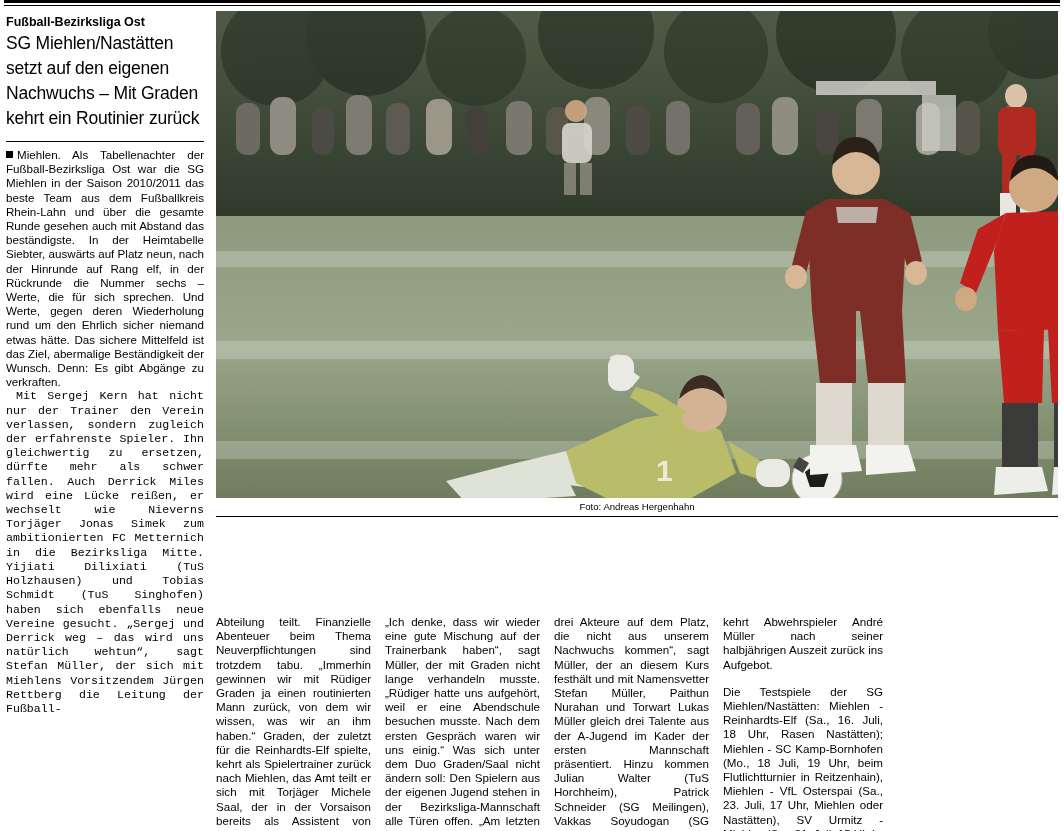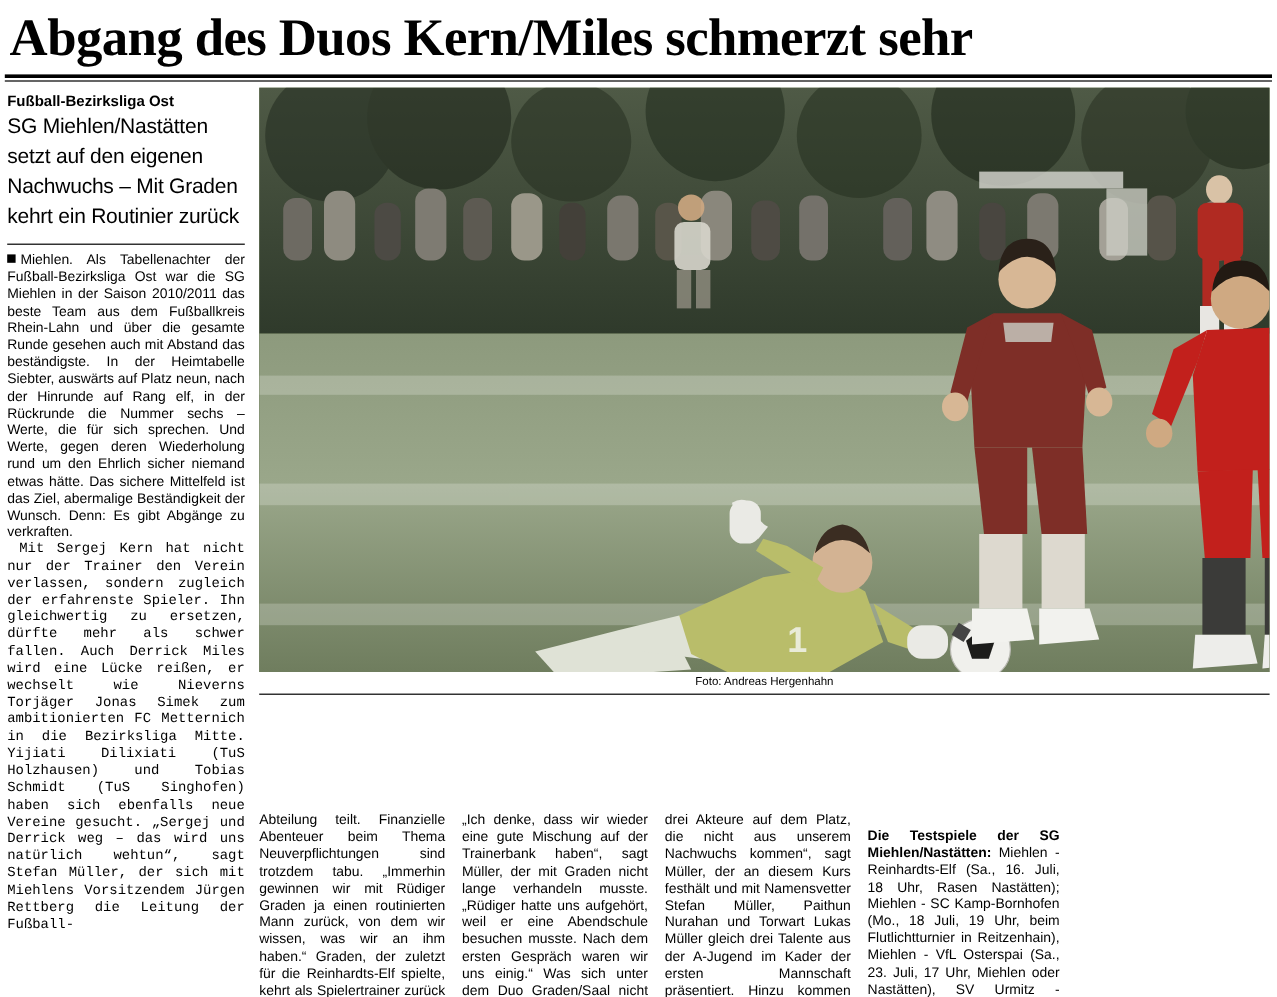--- a/index.html
+++ b/index.html
@@ -145,29 +145,28 @@
     width: 155px;
     font-size: 11.6px;
     line-height: 14.2px;
     text-align: justify;
     hyphens: auto;
   }
   .bcol p { margin: 0; }
   .bcol p + p { text-indent: 10px; }
   .bcol.last { width: 160px; }
   .schedule-head {
-    font-weight: bold;
+    font-weight: normal;
   }
 </style>
 </head>
 <body>
 
 <div class="page">
 
-  <div class="headline">Abgang des Duos Kern/Miles schmerzt sehr</div>
   <div class="rule-top"></div>
   <div class="rule-thin"></div>
 
   <div class="body-area">
 
     <div class="left-col">
       <div class="kicker">Fußball-Bezirksliga Ost</div>
       <div class="subhead">SG Miehlen/Nastätten setzt auf den eigenen Nachwuchs – Mit Graden kehrt ein Routinier zurück</div>
       <div class="lead-rule"></div>
       <div class="col-text">
@@ -323,20 +322,21 @@
       <div class="bcol">
         <p>Abteilung teilt. Finanzielle Abenteuer beim Thema Neuverpflichtungen sind trotzdem tabu. „Immerhin gewinnen wir mit Rüdiger Graden ja einen routinierten Mann zurück, von dem wir wissen, was wir an ihm haben.“ Graden, der zuletzt für die Reinhardts-Elf spielte, kehrt als Spielertrainer zurück nach Miehlen, das Amt teilt er sich mit Torjäger Michele Saal, der in der Vorsaison bereits als Assistent von Sergej Kern Verantwortung übernommen hatte.</p>
       </div>
       <div class="bcol">
         <p>„Ich denke, dass wir wieder eine gute Mischung auf der Trainerbank haben“, sagt Müller, der mit Graden nicht lange verhandeln musste. „Rüdiger hatte uns aufgehört, weil er eine Abendschule besuchen musste. Nach dem ersten Gespräch waren wir uns einig.“ Was sich unter dem Duo Graden/Saal nicht ändern soll: Den Spielern aus der eigenen Jugend stehen in der Bezirksliga-Mannschaft alle Türen offen. „Am letzten Spieltag im Mai standen nur</p>
       </div>
       <div class="bcol">
         <p>drei Akteure auf dem Platz, die nicht aus unserem Nachwuchs kommen“, sagt Müller, der an diesem Kurs festhält und mit Namensvetter Stefan Müller, Paithun Nurahan und Torwart Lukas Müller gleich drei Talente aus der A-Jugend im Kader der ersten Mannschaft präsentiert. Hinzu kommen Julian Walter (TuS Horchheim), Patrick Schneider (SG Meilingen), Vakkas Soyudogan (SG Eintracht Lahnstein) sowie der zuletzt vereinslose Filippo Furnari. Ferner</p>
       </div>
       <div class="bcol last">
+        <p>kehrt Abwehrspieler André Müller nach seiner halbjährigen Auszeit zurück ins Aufgebot.</p>
         <p style="margin-top:13px;text-indent:0;">
           <span class="schedule-head">Die Testspiele der SG Miehlen/Nastätten:</span><span> Miehlen - Reinhardts-Elf (Sa., 16. Juli, 18 Uhr, Rasen Nastätten); Miehlen - SC Kamp-Bornhofen (Mo., 18 Juli, 19 Uhr, beim Flutlichtturnier in Reitzenhain), Miehlen - VfL Osterspai (Sa., 23. Juli, 17 Uhr, Miehlen oder Nastätten), SV Urmitz - Miehlen (So., 31. Juli, 15 Uhr).</span>
         </p>
       </div>
     </div>
 
   </div>
 </div>
 
 </body></html>

